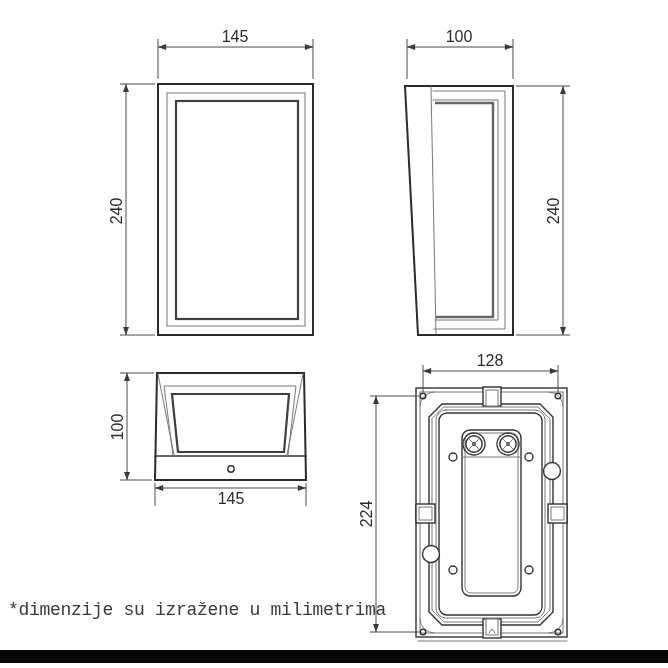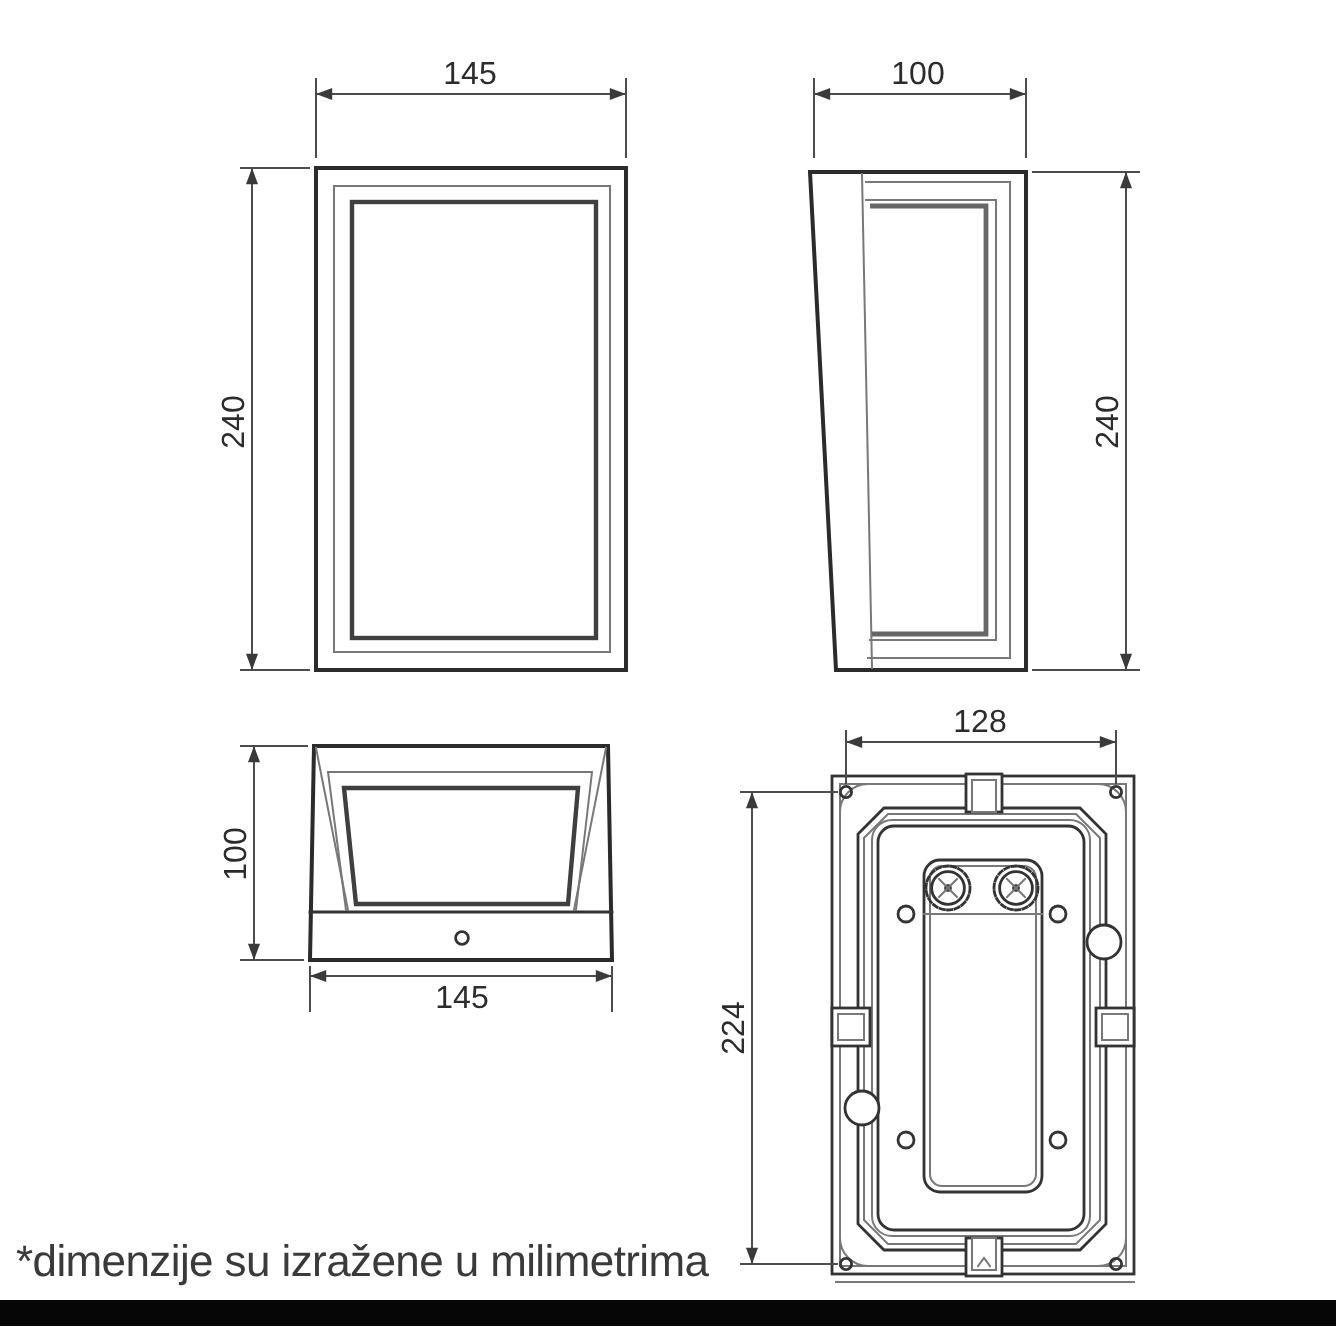--- a/index.html
+++ b/index.html
@@ -7,22 +7,22 @@
          font-family:"Liberation Sans",sans-serif;}
   svg{position:absolute;left:0;top:0;}
   .ln{stroke:#333333;fill:none;stroke-width:1.4;stroke-linecap:square;stroke-linejoin:miter;}
   .hvy{stroke:#2b2b2b;stroke-width:2;}
   .thk{stroke:#3f3f3f;stroke-width:2.2;}
   .thin{stroke:#787878;stroke-width:1;fill:none;stroke-linecap:square;}
   .gray{stroke:#666666;stroke-width:2.4;fill:none;}
   .dim{stroke:#4c4c4c;stroke-width:1;fill:none;stroke-linecap:butt;}
   .dimtxt{font:16px "Liberation Sans",sans-serif;fill:#2c2c2c;}
   .wfill{fill:#ffffff;}
-  #footnote{position:absolute;left:8px;top:618px;font-size:22px;letter-spacing:-0.3px;
-            color:#3a3a3a;font-family:Liberation Sans, sans-serif;}
+  #footnote{position:absolute;left:8px;top:600px;font-size:18px;letter-spacing:-0.3px;
+            color:#3a3a3a;font-family:Liberation Mono, monospace;}
   #bottombar{position:absolute;left:0;top:650px;width:668px;height:13px;background:#060606;}
 </style>
 </head>
 <body>
 
 <div id="stage">
 
 <svg width="668" height="668" viewBox="0 0 668 668">
   <defs>
     <marker id="arr" markerWidth="10" markerHeight="8" refX="8.6" refY="4" orient="auto-start-reverse" markerUnits="userSpaceOnUse">

